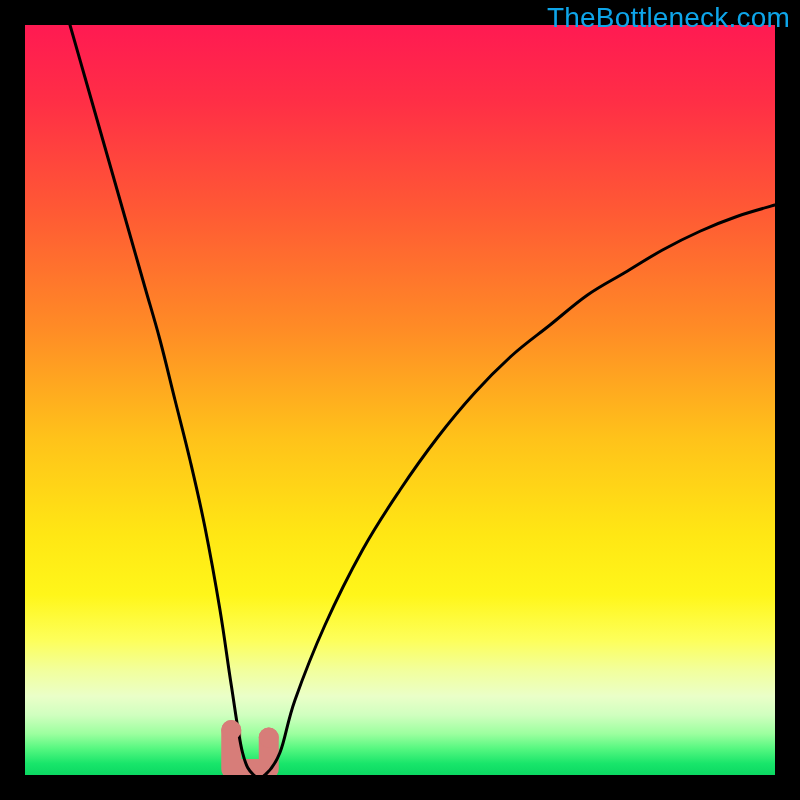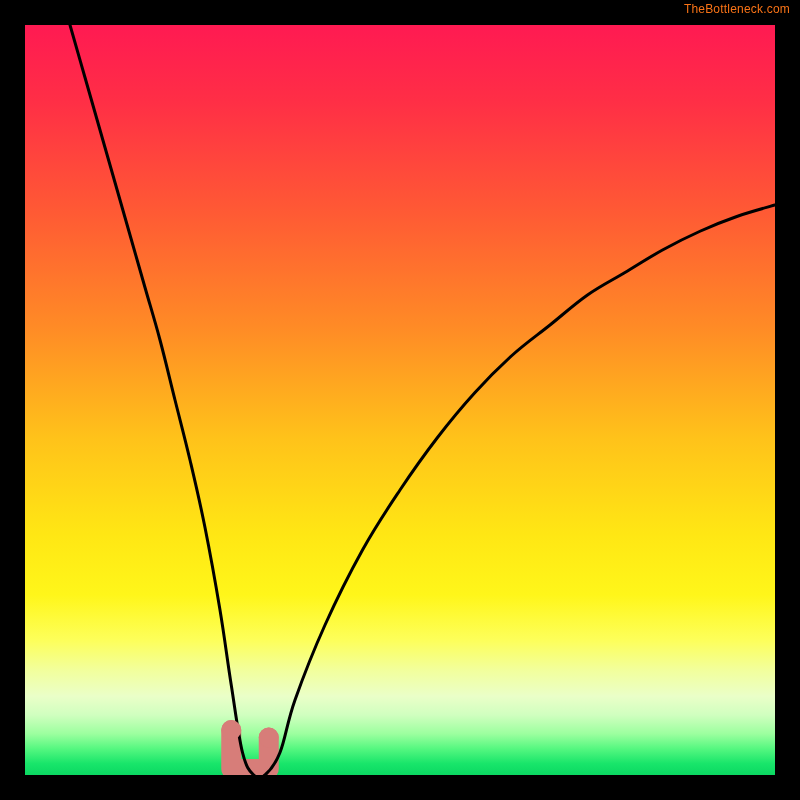--- a/index.html
+++ b/index.html
@@ -28,22 +28,22 @@
     overflow: hidden;
   }
   .gradient {
     position: absolute;
     inset: 0;
   }
   .watermark {
     position: absolute;
     top: 2px;
     right: 10px;
-    color: #f97316;
-    font-size: 12px;
+    color: #0ea5e9;
+    font-size: 28px;
     letter-spacing: 0.2px;
     font-weight: 500;
   }
   svg.overlay {
     position: absolute;
     inset: 0;
   }
 </style>
 </head>
 <body>

